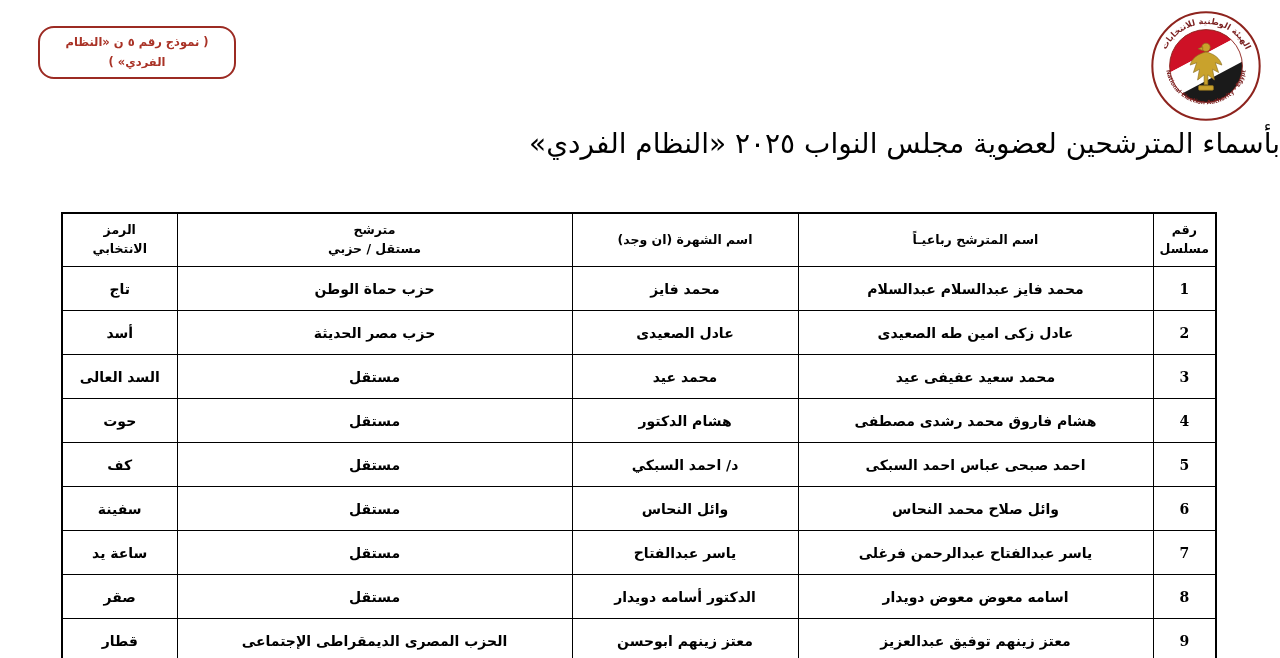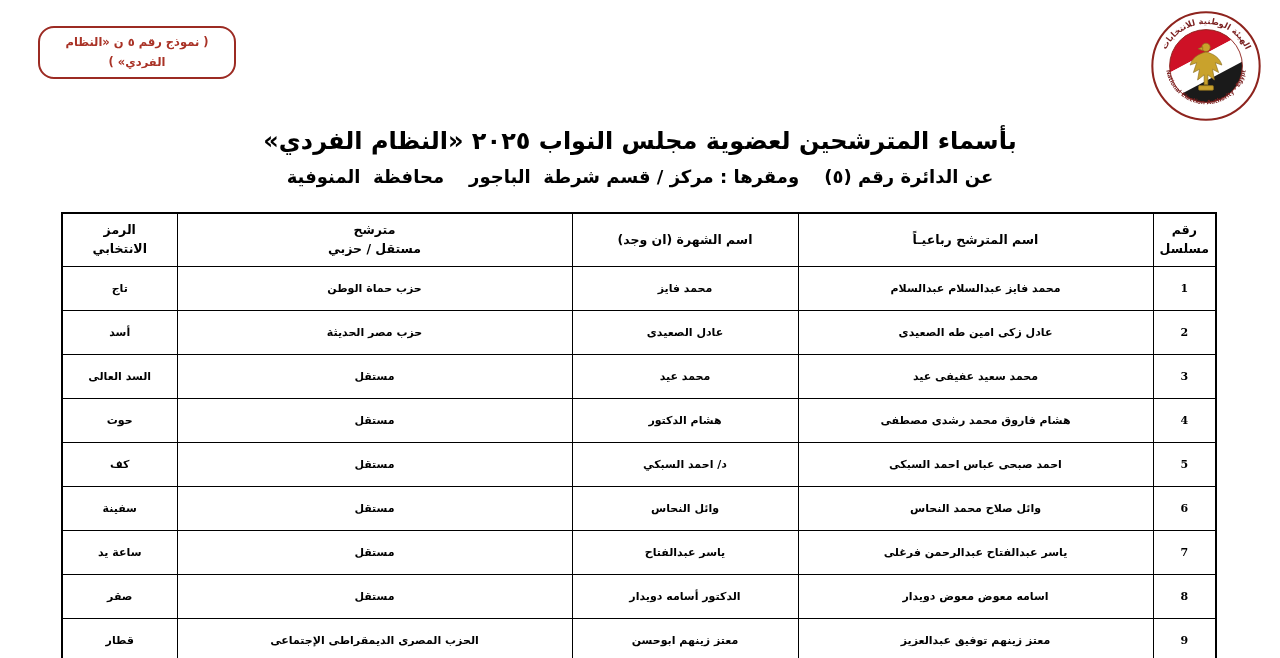--- a/index.html
+++ b/index.html
@@ -32,24 +32,23 @@
   }
   .title{
     position:absolute;top:68px;left:0;width:100%;
     text-align:center;
     color:#a52f26;
     font-size:31px;
     font-weight:bold;
   }
   .subtitle1{
     position:absolute;top:127px;left:0;width:100%;
-    text-align:center;
     color:#000;
-    font-size:24px;
-    font-weight:bold;
+    font-size:28px;
+    font-weight:normal;
   }
   .subtitle2{
     position:absolute;top:166px;left:0;width:100%;
     text-align:center;
     color:#000;
     font-size:18px;
     font-weight:bold;
     white-space:pre-wrap;
   }
   .tbl-wrap{
@@ -72,21 +71,21 @@
   }
   table.candidates th{
     height:48px;
     font-size:12.5px;
     font-weight:bold;
     white-space:pre-line;
     line-height:1.5;
   }
   table.candidates td{
     height:39px;
-    font-size:11px;
+    font-size:14px;
     font-weight:bold;
   }
   td.serial{
     font-family:"DejaVu Serif", serif;
     font-size:15px;
     font-weight:bold;
   }
   col.c-serial{width:63px;}
   col.c-name{width:355px;}
   col.c-fame{width:226px;}
@@ -130,21 +129,20 @@
       <text font-size="9" font-weight="bold" fill="#7a1f1f" font-family="DejaVu Sans, sans-serif">
         <textPath xmlns:xlink="http://www.w3.org/1999/xlink" href="#arcTop" startOffset="50%" text-anchor="middle">الهيئة الوطنية للانتخابات</textPath>
       </text>
       <text font-size="6.2" font-weight="bold" fill="#7a1f1f" font-family="DejaVu Sans, sans-serif">
         <textPath xmlns:xlink="http://www.w3.org/1999/xlink" href="#arcBot" startOffset="50%" text-anchor="middle">National Election Authority - Egypt</textPath>
       </text>
     </svg>
   </div>
 
   <div class="subtitle1">بأسماء المترشحين لعضوية مجلس النواب ٢٠٢٥ «النظام الفردي»</div>
-  <div class="subtitle2">عن الدائرة رقم (٥)    ومقرها : مركز / قسم شرطة  الباجور    محافظة  المنوفية</div>
 
   <div class="tbl-wrap">
     <table class="candidates">
       <colgroup>
         <col class="c-serial">
           <col class="c-name">
           <col class="c-fame">
           <col class="c-party">
           <col class="c-symbol">
       </colgroup>

